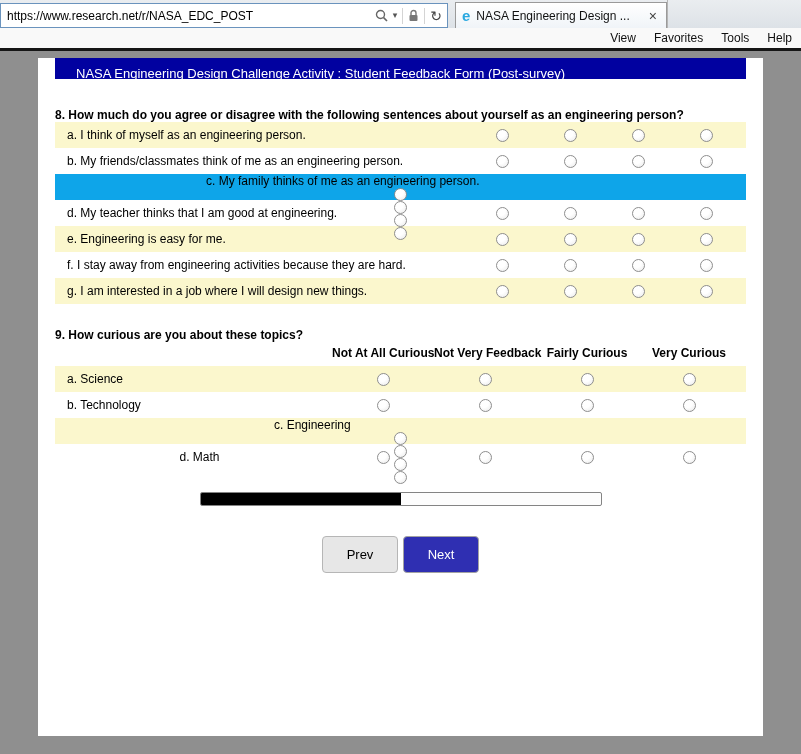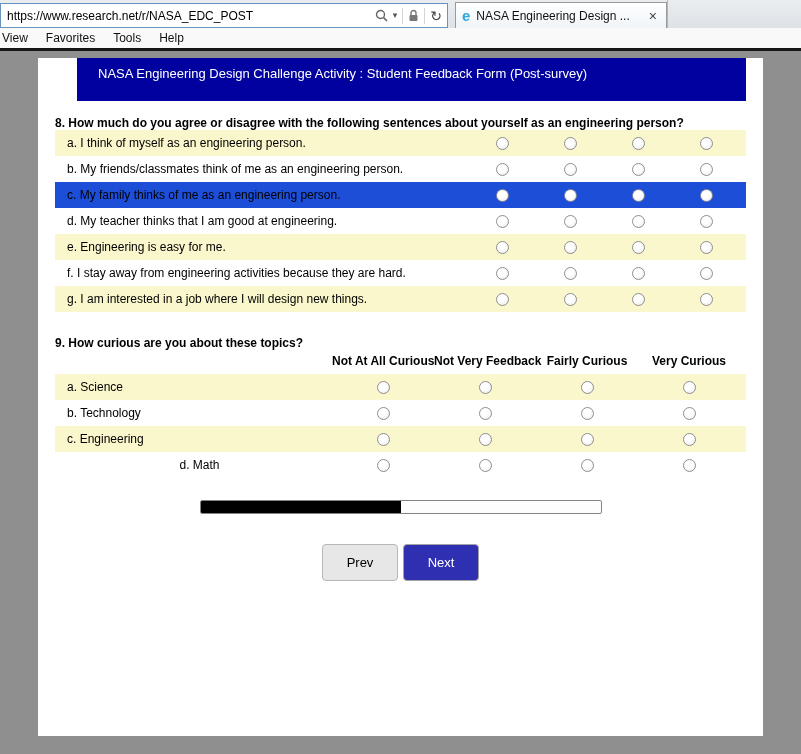--- a/index.html
+++ b/index.html
@@ -14,30 +14,30 @@
   .addr-icons svg { display:block; }
   .caret { font-size:9px; color:#555; line-height:1; }
   .vdiv { width:1px; height:16px; background:#d4d4d4; }
   .refresh-glyph { font-size:14px; color:#444; line-height:1; }
   .tab { display:flex; align-items:center; width:212px; height:26px; align-self:flex-end; margin-left:7px;
          background:linear-gradient(#ffffff,#f0f4f8); border:1px solid #9a9a9a; border-bottom:none; padding:0 6px; gap:6px; }
   .ie-e { color:#29a8e0; font-weight:bold; font-size:15px; line-height:1; }
   .tab-title { flex:1; font-size:12px; color:#111; white-space:nowrap; overflow:hidden; }
   .tab-close { font-size:14px; color:#444; padding:0 3px; cursor:pointer; }
   .chrome-rest { flex:1; height:28px; border-left:1px solid #b5b5b5; }
-  .menu-bar { height:20px; background:#f9f9f9; display:flex; align-items:center; font-size:12px; color:#111; }
+  .menu-bar { height:20px; background:#f9f9f9; display:flex; align-items:center; font-size:12px; color:#111;justify-content:flex-end; }
   .menu-item { padding:0 9px; cursor:pointer; }
   .menu-item:first-child { margin-left:-7px; }
   .black-line { height:3px; background:#161616; }
 
   
   .viewport { height:703px; background:#8f8f8f; }
   .page { width:725px; height:678px; margin:0 auto; background:#fff; padding:0 17px; }
-  .banner { margin-top:7px; height:43px; line-height:31px; color:#fff; font-size:13px; padding-left:21px;margin-left:22px; }
-  .q-title { margin-top:15px; font-size:12px; font-weight:bold; color:#000; }
+  .banner { margin-top:7px; height:21px; line-height:31px; color:#fff; font-size:13px; padding-left:21px; }
+  .q-title { margin-top:29px; font-size:12px; font-weight:bold; color:#000; }
   .q9-block .q-title { margin-top:24px; }
 
   .m-header { display:flex; align-items:flex-end; }
   .q8-block .m-header { height:36px; margin-top:5px; }
   .q9-block .m-header { height:24px; }
   .m-col-header { text-align:center; font-weight:bold; font-size:12px; line-height:14px; padding-bottom:6px; }
   .q9-block .m-col-header { white-space:nowrap; }
   .m-row { display:flex; align-items:center; height:26px; }
   .m-row-label { font-size:12px; padding-left:12px; color:#000; }
   .m-cell { display:flex; justify-content:center; align-items:center; }
@@ -128,21 +128,21 @@
               <div class="m-cell" style="width: 68px;">
                 <span class="radio"></span>
               </div>
               <div class="m-cell" style="width: 68px;">
                 <span class="radio"></span>
               </div>
               <div class="m-cell" style="width: 68px;">
                 <span class="radio"></span>
               </div>
             </div>
-            <div class="m-row" style="background: #1d4ed8;">
+            <div class="m-row" style="background: #0ea5e9; flex-direction: column;">
               <div class="m-row-label" style="width: 413px;">c. My family thinks of me as an engineering person.</div>
               <div class="m-cell" style="width: 68px;">
                 <span class="radio"></span>
               </div>
               <div class="m-cell" style="width: 68px;">
                 <span class="radio"></span>
               </div>
               <div class="m-cell" style="width: 68px;">
                 <span class="radio"></span>
               </div>
@@ -246,21 +246,21 @@
               <div class="m-cell" style="width: 102px;">
                 <span class="radio"></span>
               </div>
               <div class="m-cell" style="width: 102px;">
                 <span class="radio"></span>
               </div>
               <div class="m-cell" style="width: 102px;">
                 <span class="radio"></span>
               </div>
             </div>
-            <div class="m-row" style="background: rgb(251, 247, 205);">
+            <div class="m-row" style="background: rgb(251, 247, 205); flex-direction: column;">
               <div class="m-row-label" style="width: 277px;">c. Engineering</div>
               <div class="m-cell" style="width: 102px;">
                 <span class="radio"></span>
               </div>
               <div class="m-cell" style="width: 102px;">
                 <span class="radio"></span>
               </div>
               <div class="m-cell" style="width: 102px;">
                 <span class="radio"></span>
               </div>

